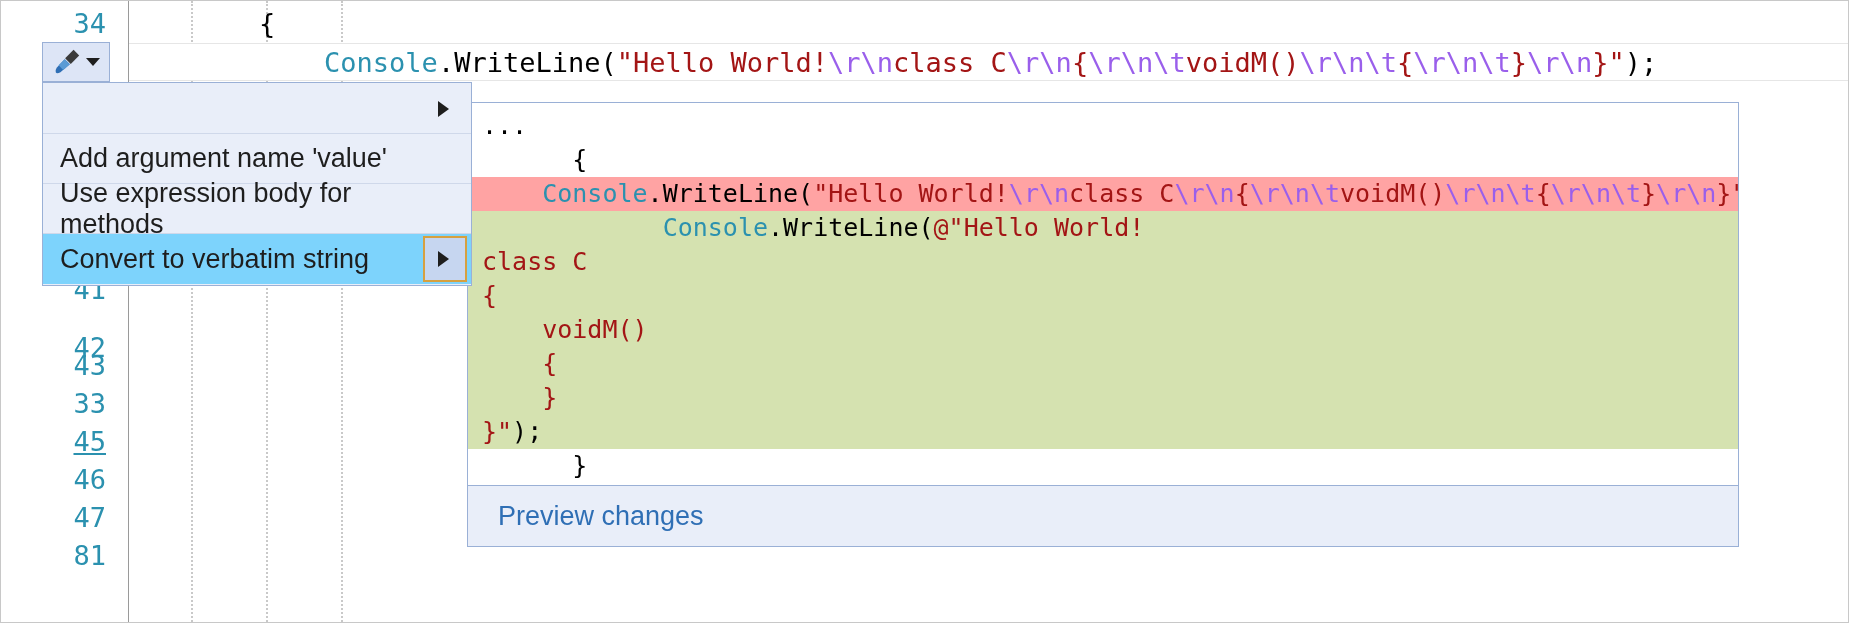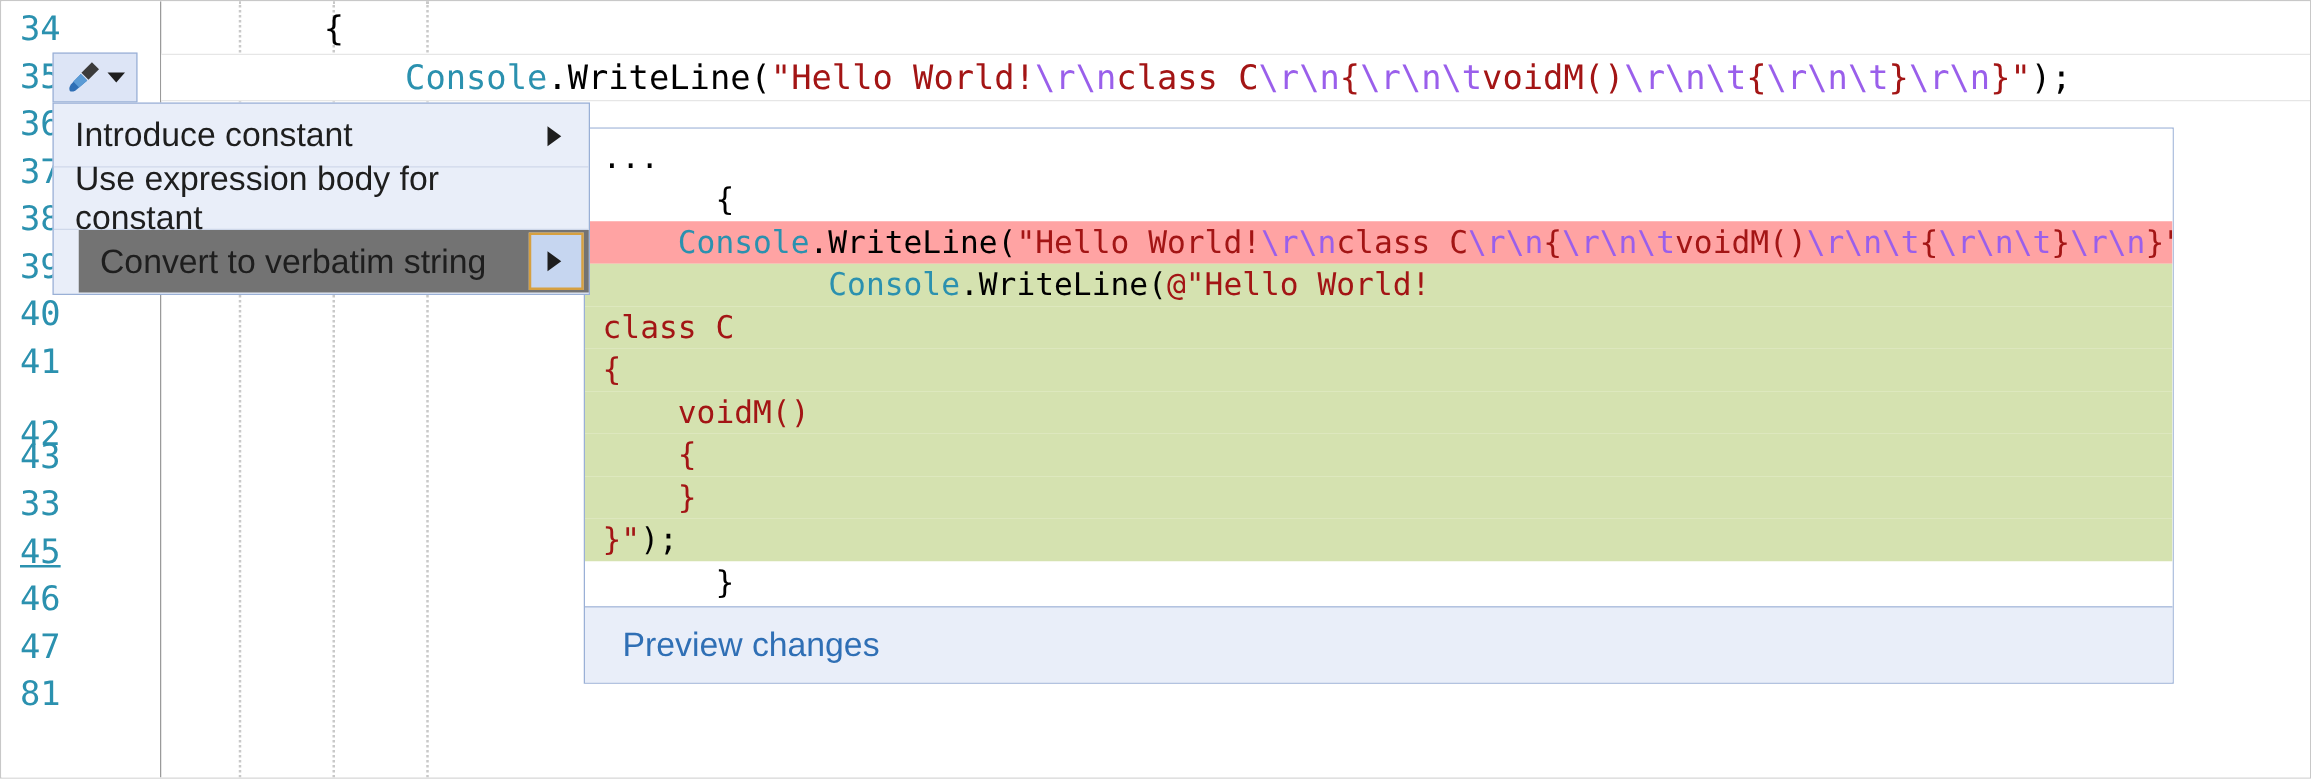--- a/index.html
+++ b/index.html
@@ -27,21 +27,21 @@
     position: absolute;
     left: 0; top: 0; bottom: 0;
     width: 128px;
     background: #ffffff;
     border-right: 1px solid #9a9a9a;
   }
   .lineno {
     position: absolute;
     right: 22px;
     width: 90px;
-    text-align: left;
+    text-align: right;
     color: #2b91af;
     font-family: "DejaVu Sans Mono", monospace;
     font-size: 27px;
     line-height: 38px;
     height: 38px;
   }
   .code-area {
     position: absolute;
     left: 128px; top: 0; right: 0; bottom: 0;
   }
@@ -109,22 +109,21 @@
     display: flex;
     align-items: center;
     padding-left: 17px;
     padding-right: 46px;
     font-size: 27px;
     color: #1e1e1e;
     border-bottom: 1px solid #cfd8ea;
   }
   .qa-item:last-child { border-bottom: none; }
   .qa-item.selected {
-    background: #737373;
-    margin-left: 20px;
+    background: #7dd3fc;
   }
   .qa-sub-arrow {
     position: absolute;
     right: 22px;
     top: 50%;
     transform: translateY(-50%);
     width: 0; height: 0;
     border-top: 8px solid transparent;
     border-bottom: 8px solid transparent;
     border-left: 11px solid #1e1e1e;
@@ -226,25 +225,27 @@
     <svg width="30" height="30" viewBox="0 0 32 32">
       <path d="M23 3 L29 9 L20 18 L14 12 Z" fill="#3b3b3b"></path>
       <path d="M13.5 13 L19 18.5 L9 27 Q5 29 4 27 Q3 25 5 22 Z" fill="#2f6fb5"></path>
       <path d="M13.5 13 L19 18.5 L12 24.5 L7 19.5 Z" fill="#5b9bd5"></path>
     </svg>
     <span class="qa-caret"></span>
   </div>
 
   <div class="qa-menu" id="qa-menu">
       <div class="qa-item">
-        <span>Introduce constant</span>
         <span class="qa-sub-arrow"></span>
       </div>
       <div class="qa-item">
-        <span>Use expression body for constant</span>
+        <span>Add argument name 'value'</span>
+      </div>
+      <div class="qa-item">
+        <span>Use expression body for methods</span>
       </div>
       <div class="qa-item selected">
         <span>Convert to verbatim string</span>
         <span class="qa-sub-box"></span>
         <span class="qa-sub-arrow"></span>
       </div>
     </div>
 
   <div class="preview">
     <div class="preview-code" id="preview-lines">

